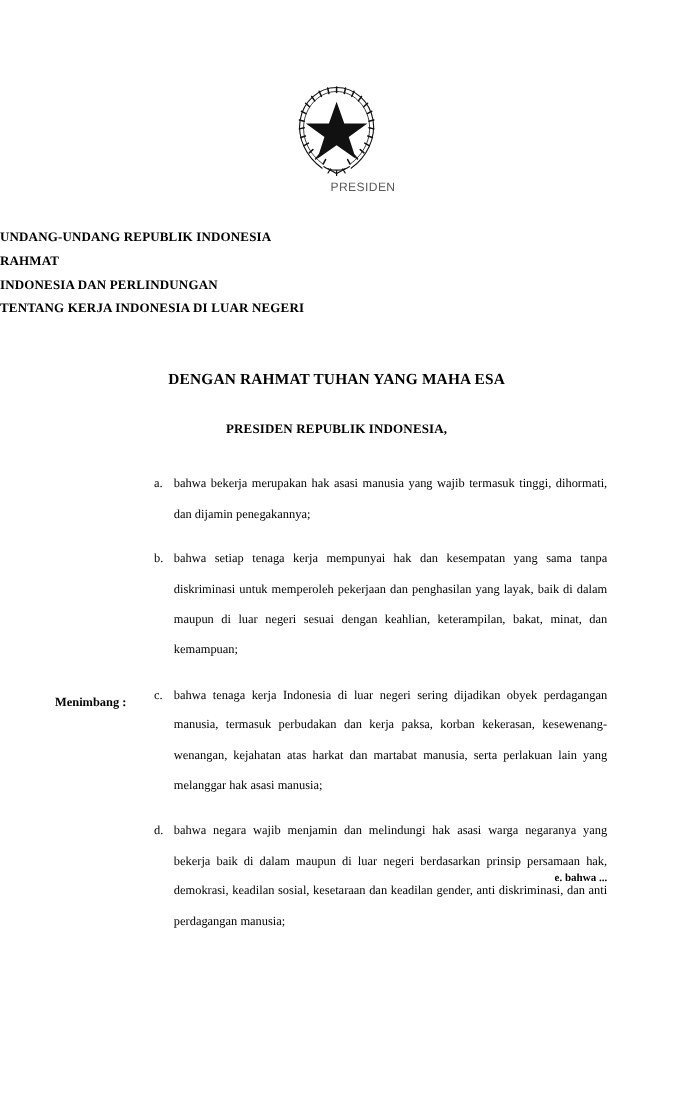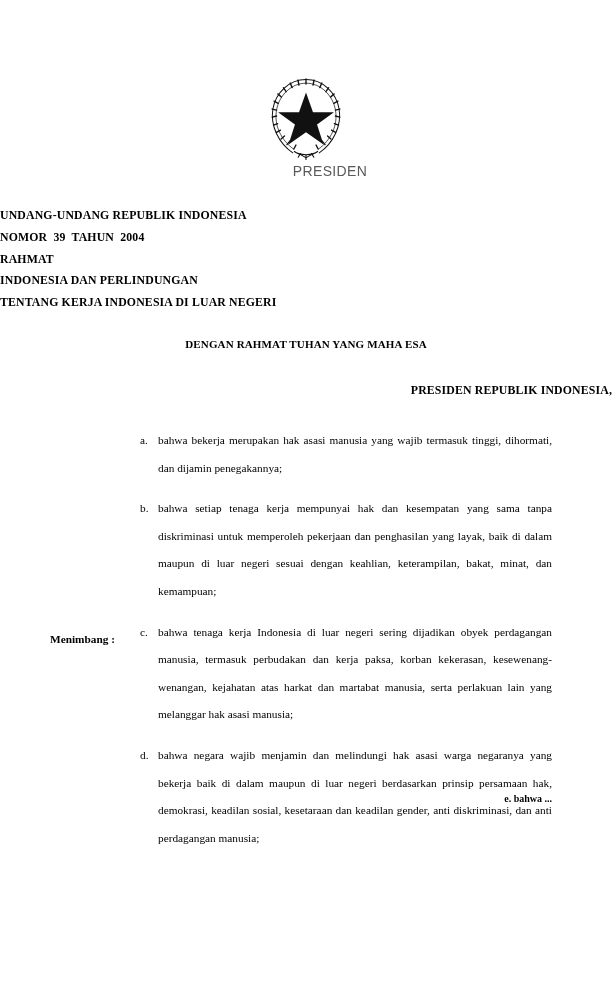--- a/index.html
+++ b/index.html
@@ -37,21 +37,21 @@
   }
 
   
   .caption {
     position: absolute;
     left: 0;
     right: 0;
     top: 166px;
     text-align: center;
     font-family: "Liberation Sans", "DejaVu Sans", sans-serif;
-    font-size: 14px;
+    font-size: 11px;
     line-height: 11.5px;
     letter-spacing: 0.35px;
     color: #5a5a5a;
     padding-left: 48px;
   }
 
   
   .titles {
     position: absolute;
     left: 0;
@@ -66,29 +66,29 @@
     white-space: pre;
   }
 
   .invocation {
     position: absolute;
     left: 0;
     right: 0;
     top: 338px;
     text-align: center;
     font-weight: bold;
-    font-size: 11px;
+    font-size: 14px;
     letter-spacing: 0.15px;
   }
   .authority {
     position: absolute;
     left: 0;
     right: 0;
     top: 383px;
-    text-align: right;
+    text-align: center;
     font-weight: bold;
     font-size: 11.8px;
     letter-spacing: 0.15px;
   }
 
   
   .considering {
     position: absolute;
     left: 50px;
     top: 427px;
@@ -204,21 +204,20 @@
       </g>
     </svg>
   </div>
 
   <div class="caption">
     <div>PRESIDEN</div>
   </div>
 
   <div class="titles">
     <div class="title-line">UNDANG-UNDANG REPUBLIK INDONESIA</div>
-    <div class="title-line">NOMOR  39  TAHUN  2004</div>
     <div class="title-line">RAHMAT</div>
     <div class="title-line">INDONESIA DAN PERLINDUNGAN</div>
     <div class="title-line">TENTANG KERJA INDONESIA DI LUAR NEGERI</div>
   </div>
 
   <div class="invocation">DENGAN RAHMAT TUHAN YANG MAHA ESA</div>
 
   <div class="authority">PRESIDEN REPUBLIK INDONESIA,</div>
 
   <div class="considering">

